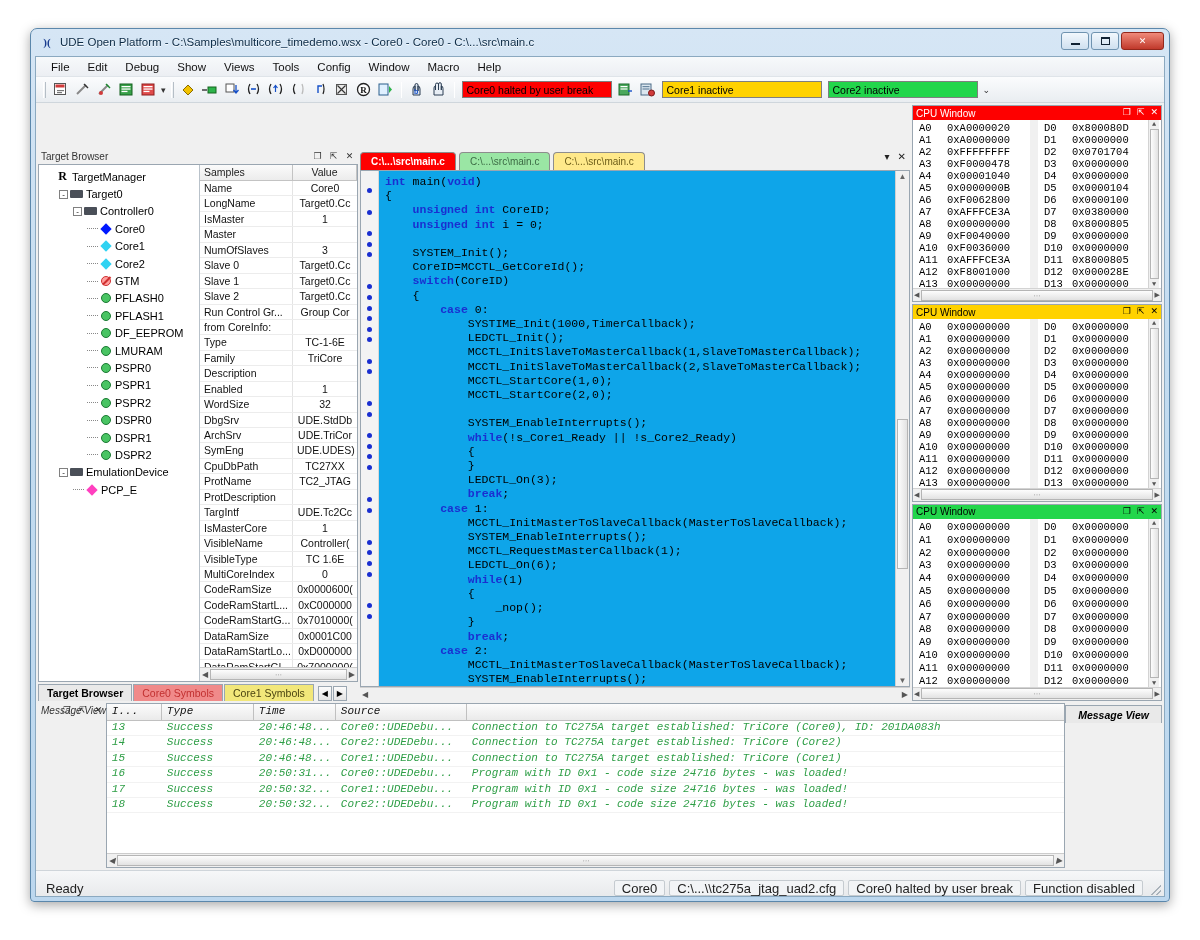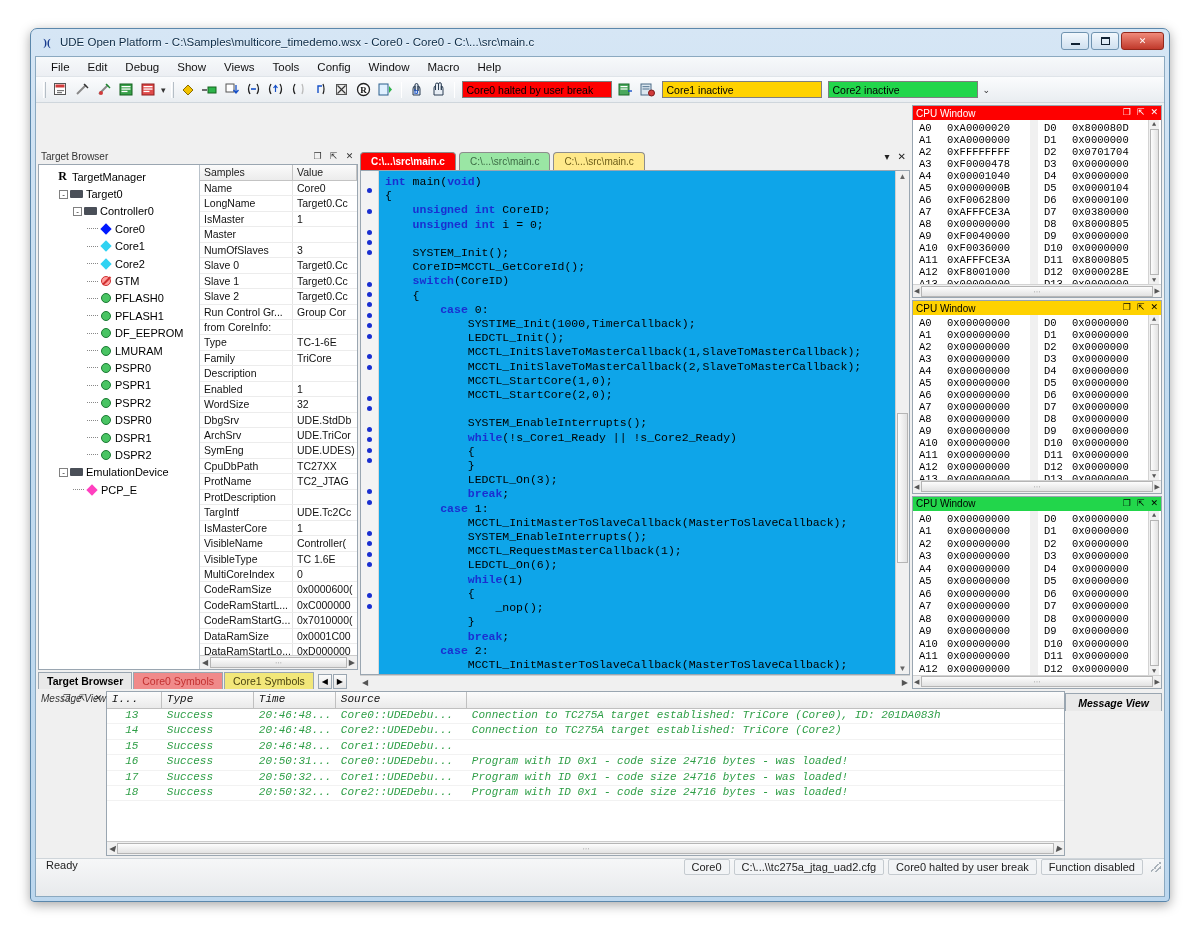--- a/index.html
+++ b/index.html
@@ -194,21 +194,21 @@
     min-width: 0;
   }
   .pt-head {
     display: flex; height: 16px;
     background: linear-gradient(to bottom,#fbfbfb,#ececec);
     border-bottom: 1px solid #c3c3c3;
     font-size: 10.5px;
   }
   .pt-head div { padding: 1px 4px; border-right: 1px solid #c3c3c3; color: #222; }
   .pt-col1 { width: 93px; flex: none; }
-  .pt-col2 { flex: 1; }
+  .pt-col2 { flex: 1; text-align: center; }
   .pt-row { display: flex; height: 15.45px; border-bottom: 1px solid #ececec; }
   .pt-row div { padding: 1px 4px; font-size: 10.5px; color: #111; overflow: hidden; white-space: nowrap; }
   .pt-row .pt-col1 { border-right: 1px solid #e4e4e4; }
   .pt-scroll {
     height: 14px; display: flex; align-items: center; justify-content: space-between;
     background: #f0f0f0; border-top: 1px solid #ccc; font-size: 8px; color: #555;
     padding: 0 2px;
   }
   .hscroll-thumb { flex:1; height:11px; margin:0 2px; background: linear-gradient(to bottom,#fdfdfd,#e2e2e2); border:1px solid #b5b5b5; text-align:center; font-size:7px; line-height:9px; color:#777;}
 
@@ -315,33 +315,33 @@
   .msg-head { display:flex; height: 17px; background: linear-gradient(to bottom,#fcfcfc,#eaeaea); border-bottom: 1px solid #c0c0c0;
               font-family:"Liberation Mono","DejaVu Sans Mono",monospace; font-size: 11px; }
   .msg-head div { padding: 1px 5px; border-right: 1px solid #c0c0c0; color: #111; }
   .mc-id { width: 55px; flex:none; }
   .mc-type { width: 92px; flex:none; }
   .mc-time { width: 82px; flex:none; }
   .mc-src { width: 131px; flex:none; }
   .mc-msg { flex: 1; }
   .msg-row { display:flex; height: 15.4px; font-family:"Liberation Mono","DejaVu Sans Mono",monospace; font-size: 11px; color: #2e9e46; border-bottom: 1px solid #f2f2f2;}
   .msg-row div { padding: 0 5px; white-space: nowrap; overflow:hidden; }
-  .msg-row .mc-id { text-align: center; padding-right: 10px; }
+  .msg-row .mc-id { text-align: left; padding-right: 10px; }
   .msg-scrollrow { height:14px; display:flex; align-items:center; background:#f0f0f0; border-top:1px solid #ccc; font-size:8px; color:#555; padding:0 2px;}
   .msg-tabs { height: 20px; display:flex; align-items:flex-end; padding-top: 2px; }
   .msg-tab { font-size: 10.5px; font-weight: bold; padding: 2px 12px; height: 18px;
              border: 1px solid #9aa6b1; border-bottom:none; background: #e9e9e9; display:flex; align-items:center; }
   .msg-tab-rest { flex:1; border-bottom: 1px solid #9aa6b1; height: 18px; background: #f0f0f0;}
 
   
   .statusbar {
-    height: 38px; display: flex; align-items: flex-start;
+    height: 26px; display: flex; align-items: flex-end;
     background: linear-gradient(to bottom,#f6f7f8,#e8eaec);
     border-top: 1px solid #cfd5da;
-    font-size: 11px; color: #222;
+    font-size: 13px; color: #222;
     padding: 0 2px;
   }
   .sb-left { flex: 1; padding-left: 8px; }
   .sb-cell {
     border: 1px solid #c5cbd0; border-radius: 2px;
     padding: 1px 7px; margin: 0 2px; height: 16px;
     display: flex; align-items: center; white-space: nowrap;
     background: #f2f4f6;
   }
   .sb-grip { width: 14px; height: 14px; margin-left: 3px; position: relative;}
@@ -1410,20 +1410,21 @@
                 <div class="mc-type">Success</div>
                 <div class="mc-time">20:46:48...</div>
                 <div class="mc-src">Core2::UDEDebu...</div>
                 <div class="mc-msg">Connection to TC275A target established: TriCore (Core2)</div>
               </div>
               <div class="msg-row">
                 <div class="mc-id">15</div>
                 <div class="mc-type">Success</div>
                 <div class="mc-time">20:46:48...</div>
                 <div class="mc-src">Core1::UDEDebu...</div>
+                <div class="mc-msg">Connection to TC275A target established: TriCore (Core1)</div>
               </div>
               <div class="msg-row">
                 <div class="mc-id">16</div>
                 <div class="mc-type">Success</div>
                 <div class="mc-time">20:50:31...</div>
                 <div class="mc-src">Core0::UDEDebu...</div>
                 <div class="mc-msg">Program with ID 0x1 - code size 24716 bytes - was loaded!</div>
               </div>
               <div class="msg-row">
                 <div class="mc-id">17</div>

